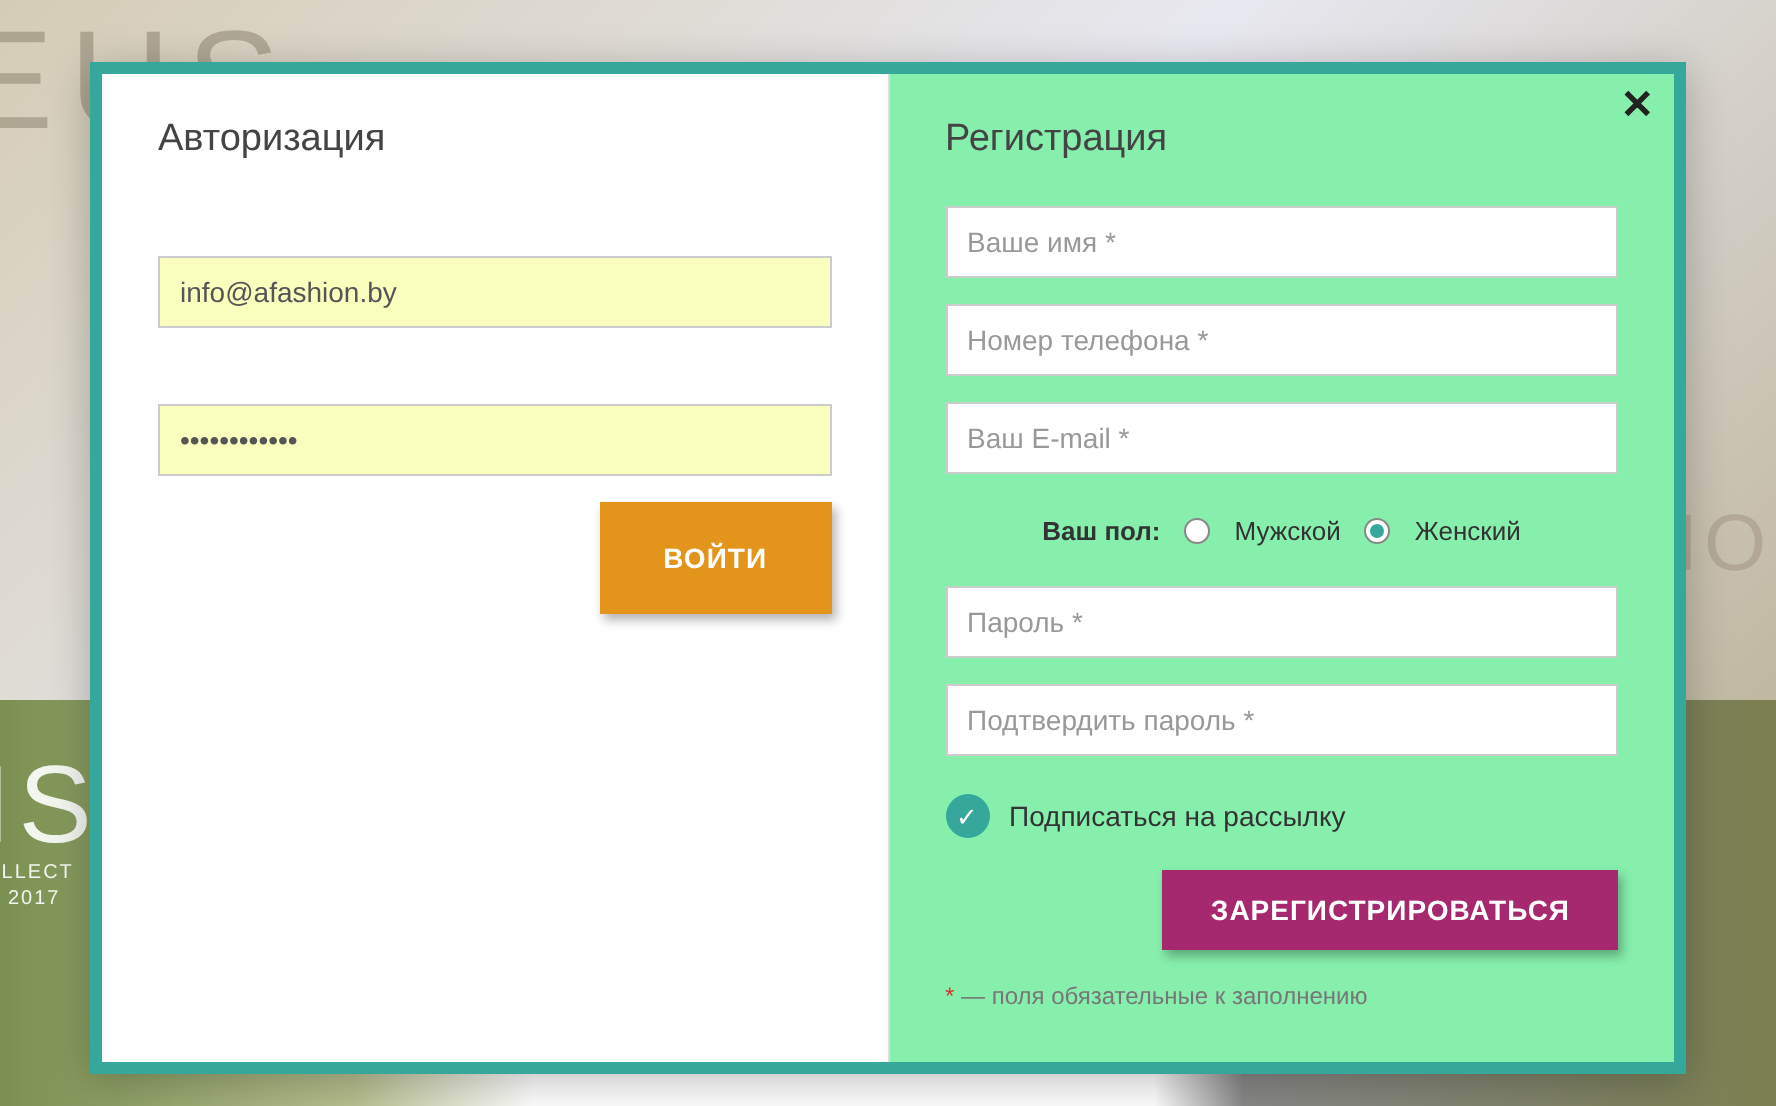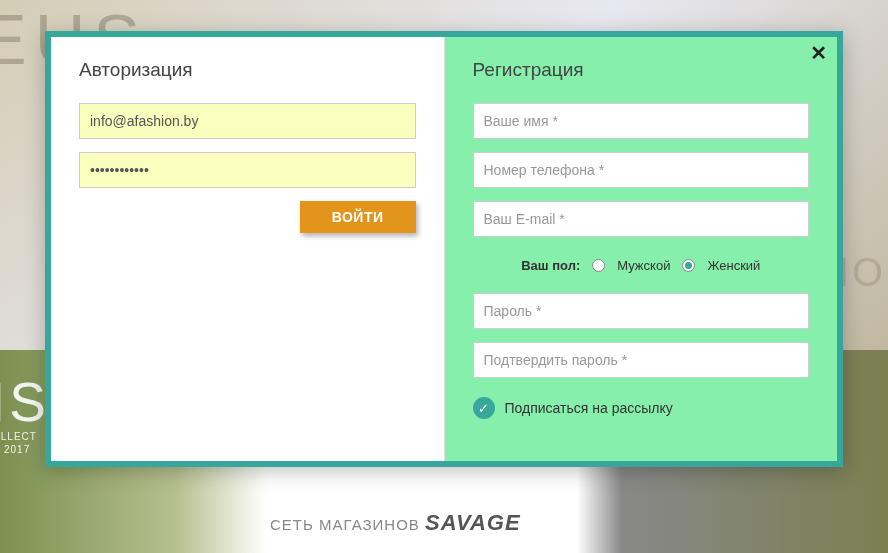--- a/index.html
+++ b/index.html
@@ -99,38 +99,39 @@
     border: 1px solid #ccc;
     padding: 0 10px;
     font-size: 14px;
     color: #555;
     margin-bottom: 13px;
     background: #fff;
   }
   .field.autofill {
     background: #faffbd;
     color: #555;
+    margin-top: 25px;
   }
   .field::placeholder { color: #999; }
   .forgot {
     display: block;
     text-align: right;
     font-size: 13px;
     color: #333;
     text-decoration: underline;
     margin-top: 5px;
     margin-bottom: 18px;
   }
   .btn {
     border: none;
     color: #fff;
     font-size: 14px;
     font-weight: 600;
     letter-spacing: 0.5px;
-    padding: 8px 32px;
+    padding: 20px 32px;
     cursor: pointer;
     text-transform: uppercase;
     box-shadow: 2px 3px 5px rgba(0,0,0,0.3);
   }
   .btn.orange { background: #e3941a; float: right; }
   .btn.magenta { background: #a6286f; float: right; padding: 12px 24px; }
   .gender-row {
     display: flex;
     align-items: center;
     justify-content: center;
@@ -227,15 +228,21 @@
     <input class="field" type="password" placeholder="Пароль *" style="">
     <input class="field" type="password" placeholder="Подтвердить пароль *" style="">
 
     <div class="checkbox-row">
       <span class="check">
         <span>✓</span>
       </span>
       <span>Подписаться на рассылку</span>
     </div>
 
-
+    <div class="clearfix">
+      <button class="btn magenta">Зарегистрироваться</button>
+    </div>
+
+    <div class="note">
+      <span class="ast">*</span><span> — поля обязательные к заполнению</span>
+    </div>
   </div>
 </div>
 
 </body></html>

